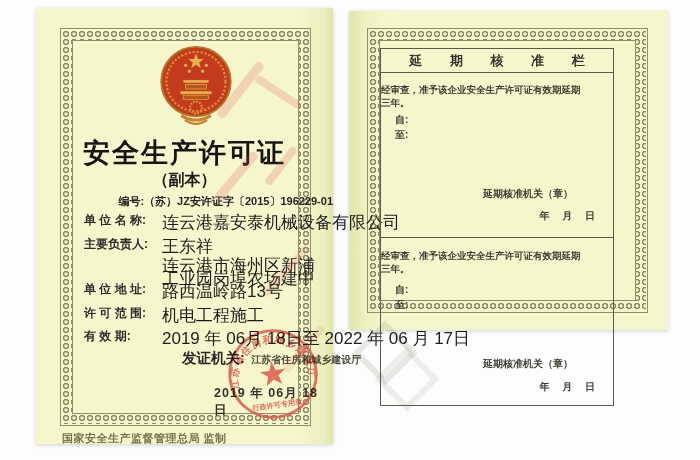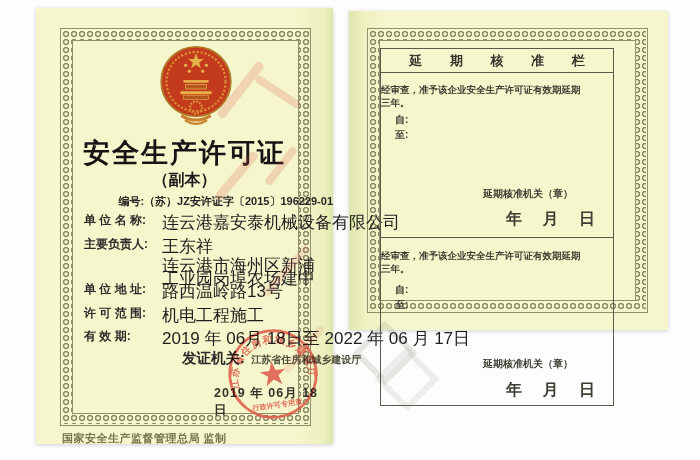--- a/index.html
+++ b/index.html
@@ -56,21 +56,21 @@
   
   .renew-box{position:absolute;left:31px;top:37px;width:232px;height:356px;
     border:1px solid #5a5a4a;}
   .renew-title{position:absolute;left:0;top:0;width:100%;height:23px;line-height:24px;
     text-align:center;border-bottom:1px solid #5a5a4a;
     font-size:13px;font-weight:bold;color:#33332c;letter-spacing:12px;text-indent:12px;}
   .statement{position:absolute;left:0;width:205px;font-size:9.5px;font-weight:bold;
     color:#3d3d33;line-height:13px;}
   .from-to{position:absolute;left:14px;font-size:10px;font-weight:bold;color:#3d3d33;}
   .authority{position:absolute;right:40px;font-size:10px;font-weight:bold;color:#3d3d33;}
-  .ymd{position:absolute;right:18px;font-size:16px;font-weight:bold;color:#3d3d33;}
+  .ymd{position:absolute;right:18px;font-size:10px;font-weight:bold;color:#3d3d33;}
   .divider{position:absolute;left:0;top:188px;width:100%;border-top:1px solid #5a5a4a;}
 
   
   .wm{position:absolute;background:rgba(222,80,75,0.20);border-radius:4px;z-index:4;}
   .wm-gray{position:absolute;border:6px solid rgba(150,150,135,0.22);width:34px;height:34px;
     transform:rotate(45deg);z-index:1;}
 </style>
 </head>
 <body>
 

